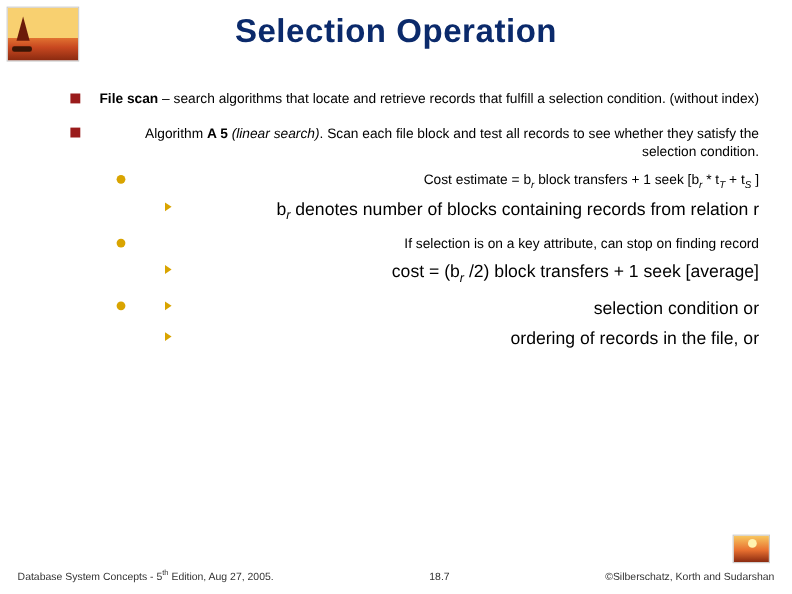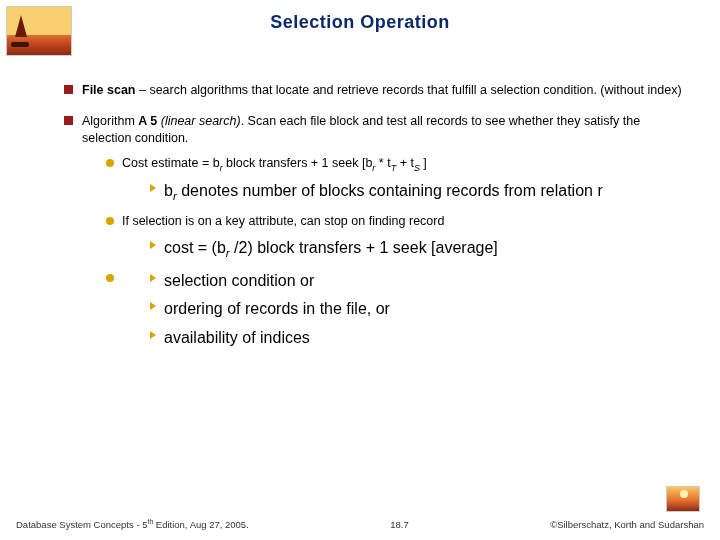--- a/index.html
+++ b/index.html
@@ -32,36 +32,36 @@
   .logo-top::after {
     content: "";
     position: absolute;
     left: 4px; bottom: 8px;
     width: 18px; height: 5px;
     background: #3a1505;
     border-radius: 2px;
   }
   .title {
     text-align: center;
-    font-size: 18px;
+    font-size: 30px;
     font-weight: bold;
     color: #0b2a6b;
     padding-top: 12px;
     letter-spacing: 0.5px;
   }
   .content {
     position: absolute;
     top: 82px;
     left: 64px;
     right: 30px;
     font-size: 12.5px;
     color: #000;
     line-height: 1.35;
   }
-  .lvl1 { margin-bottom: 14px; padding-left: 18px; position: relative; }
+  .lvl1 { margin-bottom: 14px; padding-left: 18px; position: relative; text-align: right; }
   .lvl1::before {
     content: "";
     position: absolute;
     left: 0; top: 3px;
     width: 9px; height: 9px;
     background: #9a1b1b;
   }
   .lvl2 { margin: 8px 0 8px 24px; padding-left: 16px; position: relative; }
   .lvl2::before {
     content: "";
@@ -141,21 +141,20 @@
     <div class="lvl2">
       <span>If selection is on a key attribute, can stop on finding record</span>
       <div class="lvl3">
         <span>cost = (b</span><span class="sub">r</span><span> /2) block transfers + 1 seek [average]</span>
       </div>
     </div>
 
     <div class="lvl2">
       <div class="lvl3"><span>selection condition or</span></div>
       <div class="lvl3"><span>ordering of records in the file, or</span></div>
-      <div class="lvl3"><span>availability of indices</span></div>
     </div>
   </div>
 </div>
 
 <div class="logo-bottom"></div>
 
 <div class="footer">
   <span>
     <span>Database System Concepts - 5</span><span class="sup">th</span><span> Edition, Aug 27, 2005.</span>
   </span>

